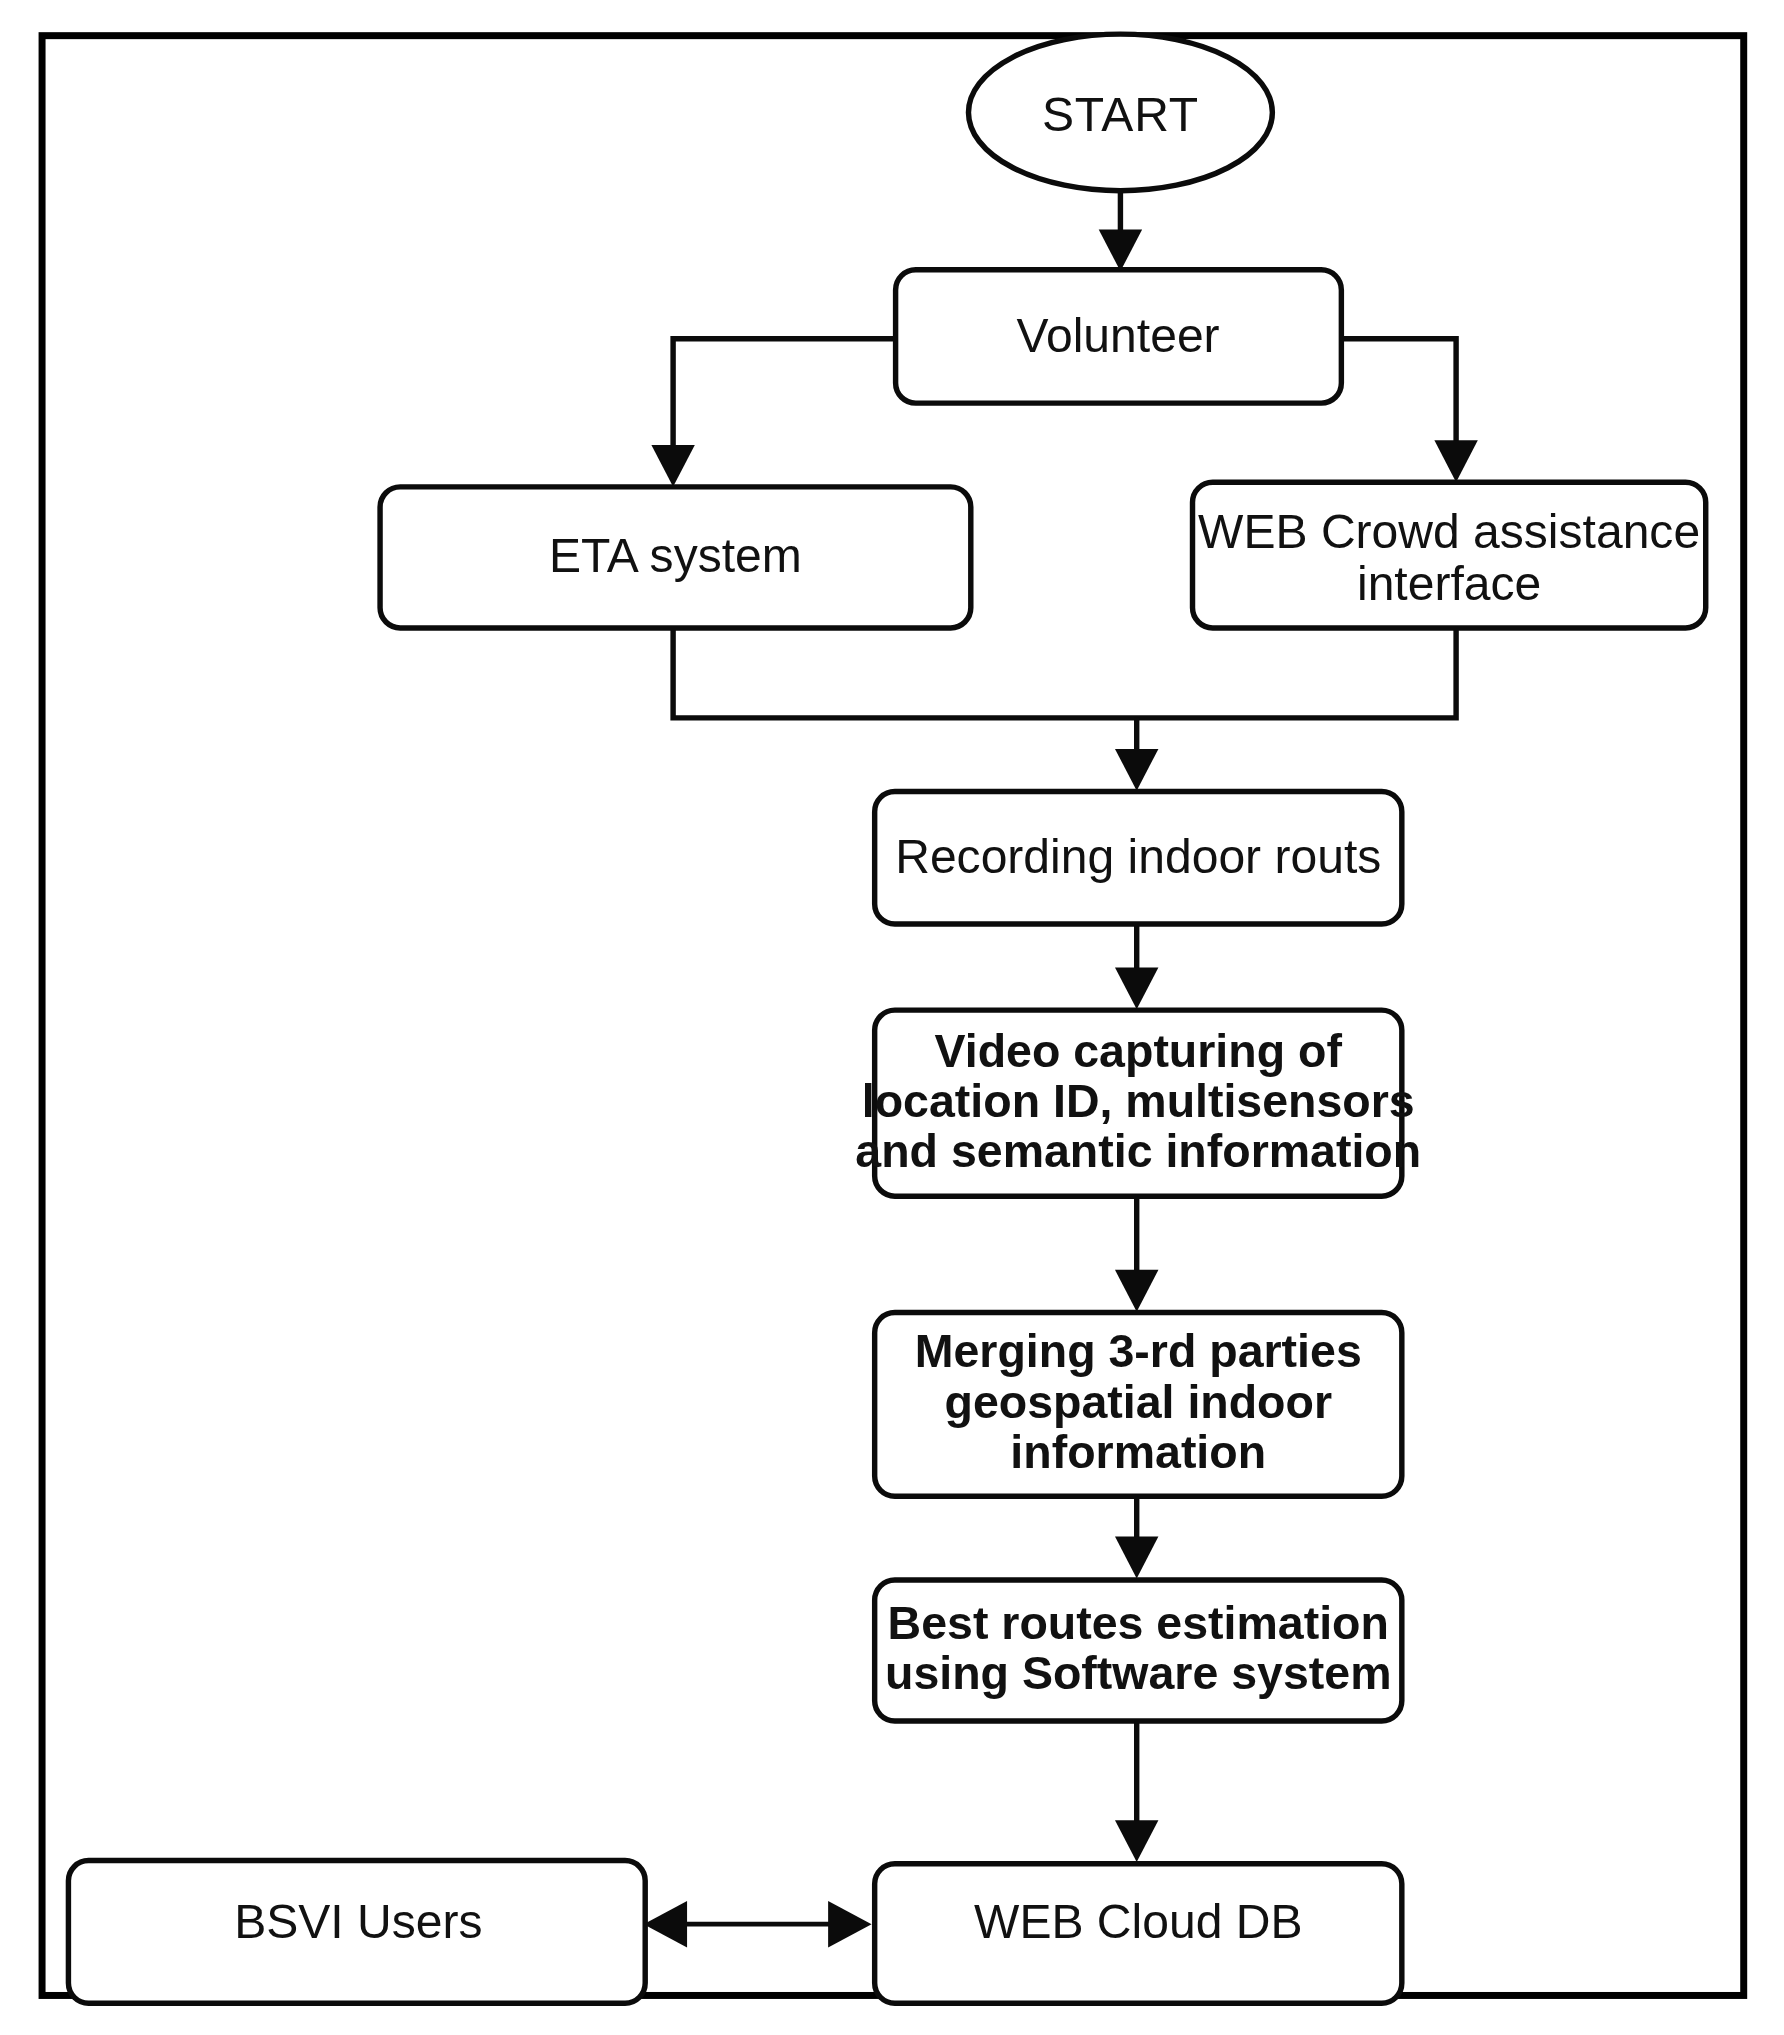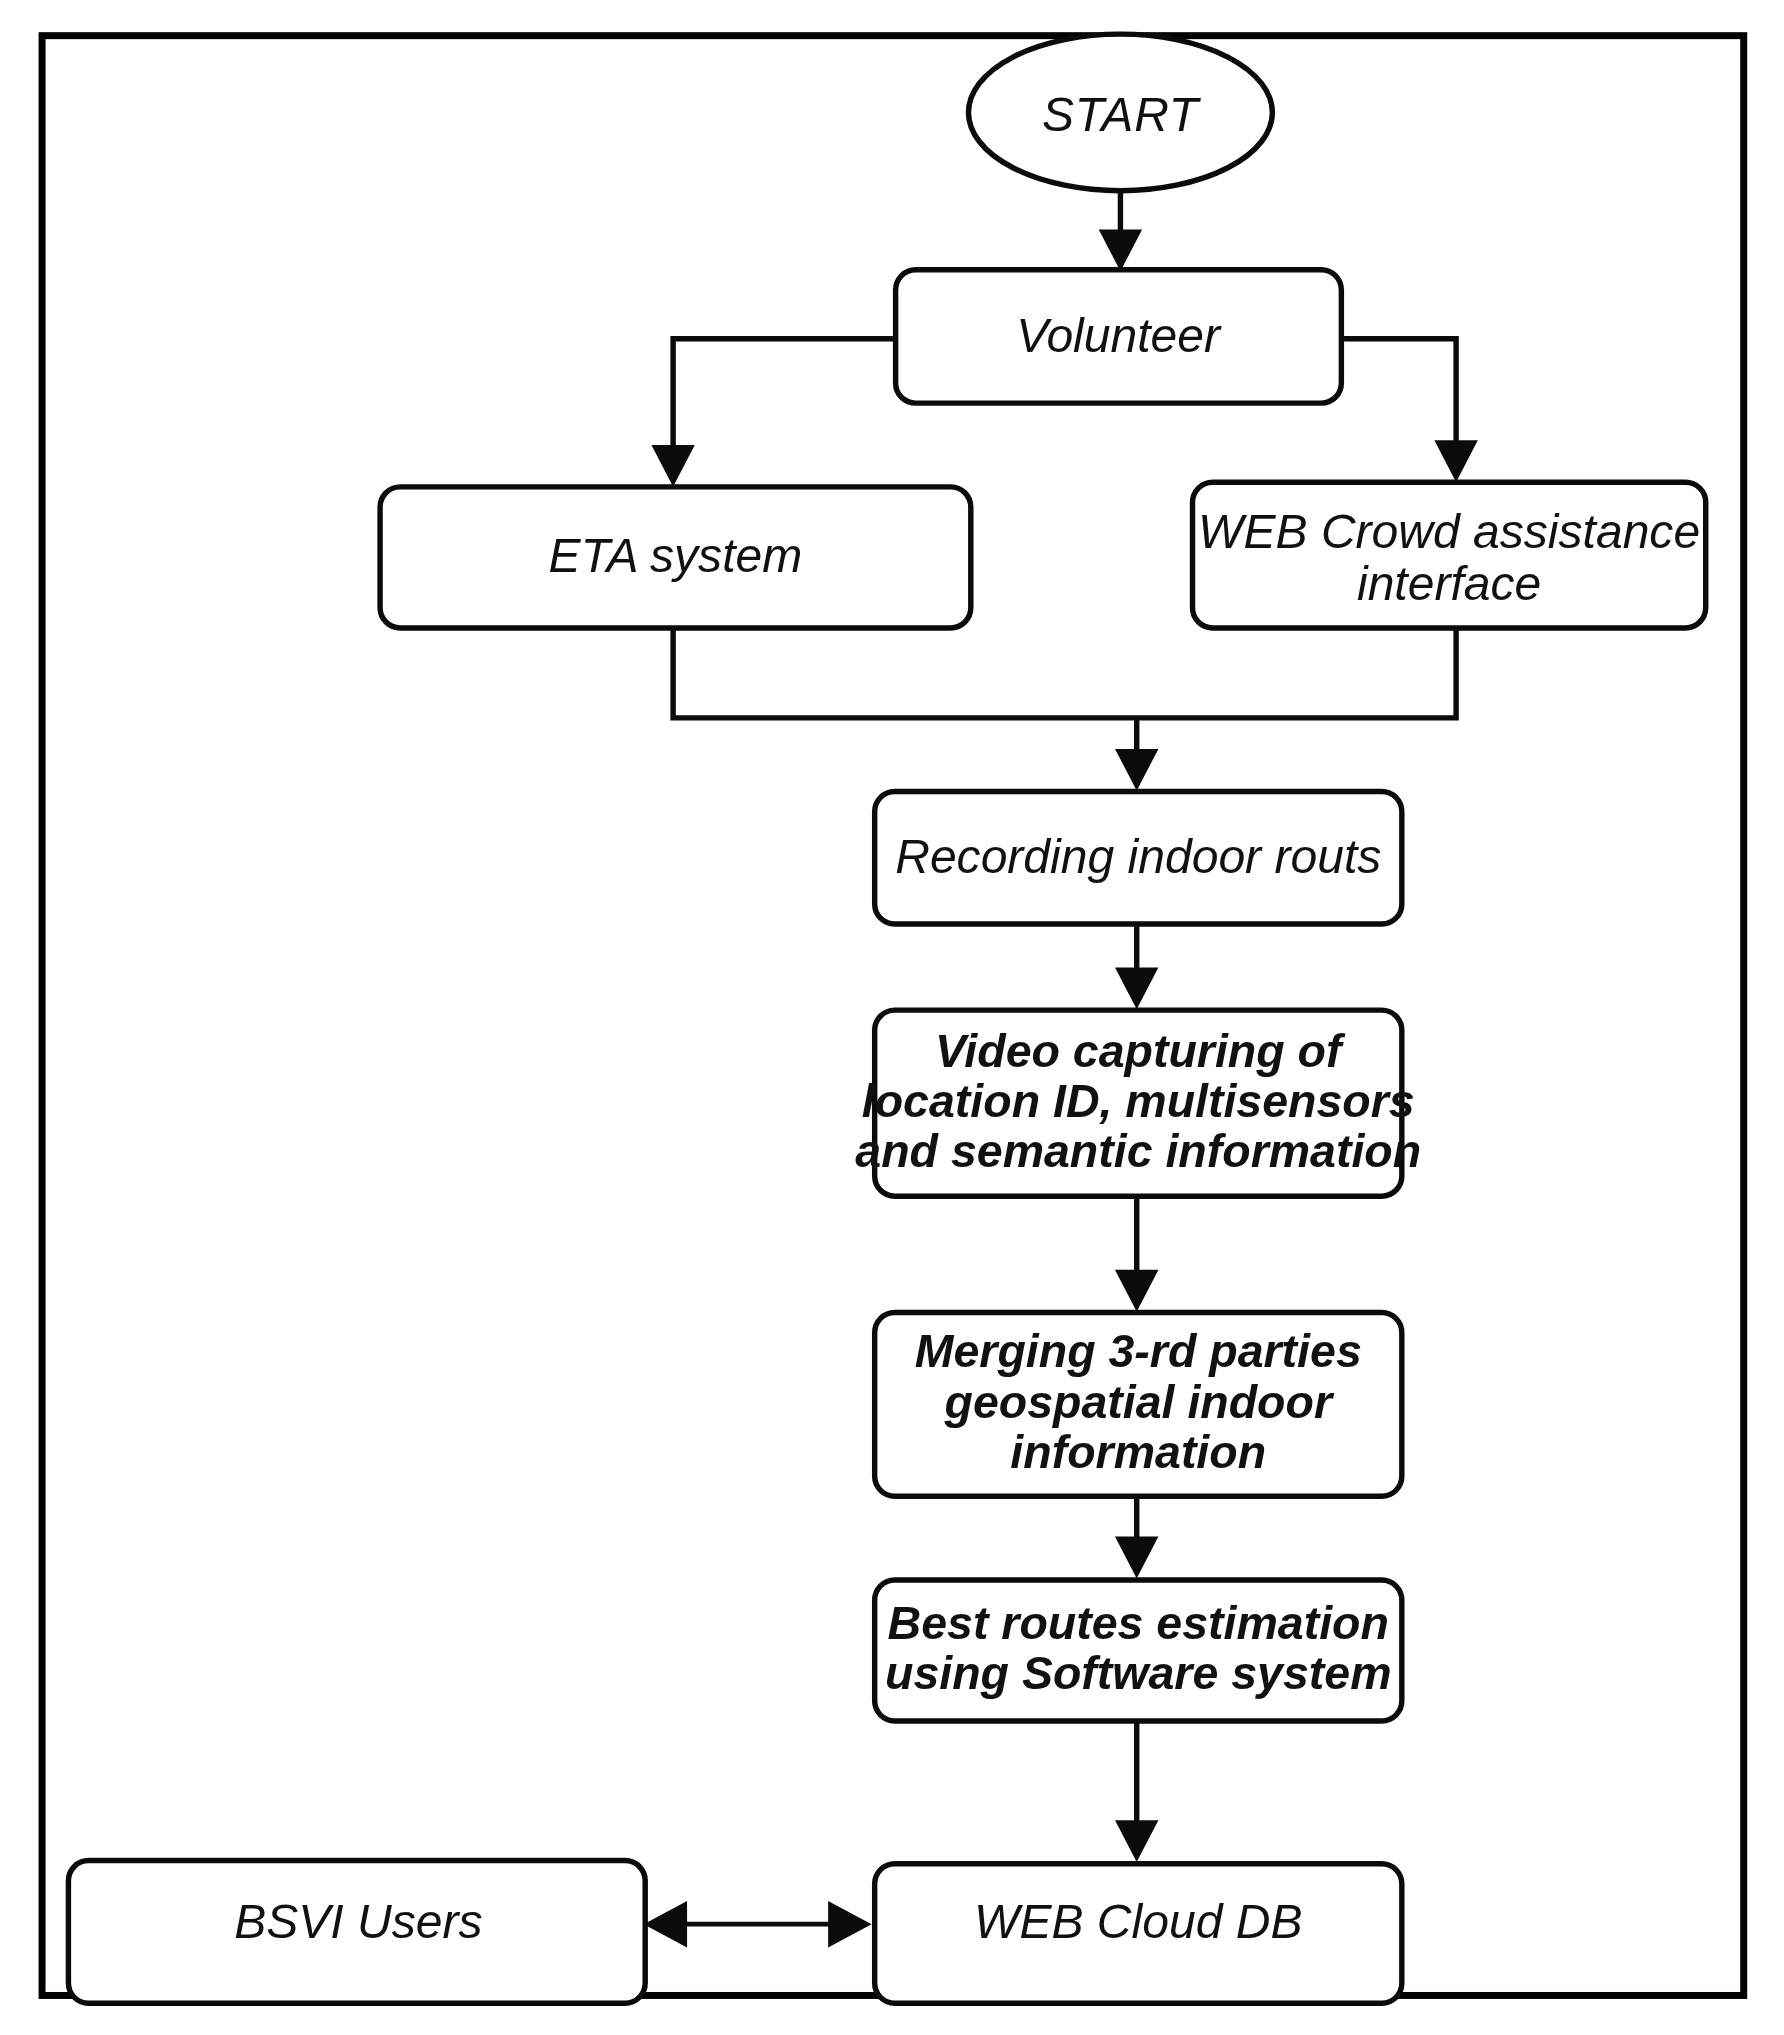--- a/index.html
+++ b/index.html
@@ -12,21 +12,20 @@
     width: 1785px;
     height: 2035px;
     font-family: "Liberation Sans", sans-serif;
     overflow: hidden;
   }
   #diagram-root {
     position: relative;
     width: 1785px;
     height: 1555px;
     background: #ffffff;
-    font-style: italic;
   }
   svg#flow {
     display: block;
     width: 1785px;
     height: 2035px;
   }
   .node-shape {
     fill: #ffffff;
     stroke: #0b0b0b;
     stroke-width: 7;

